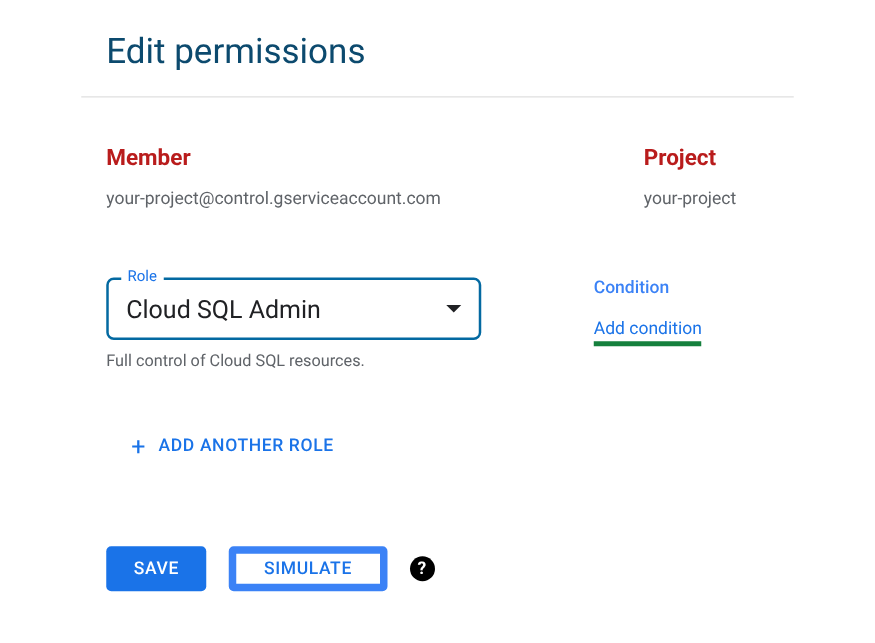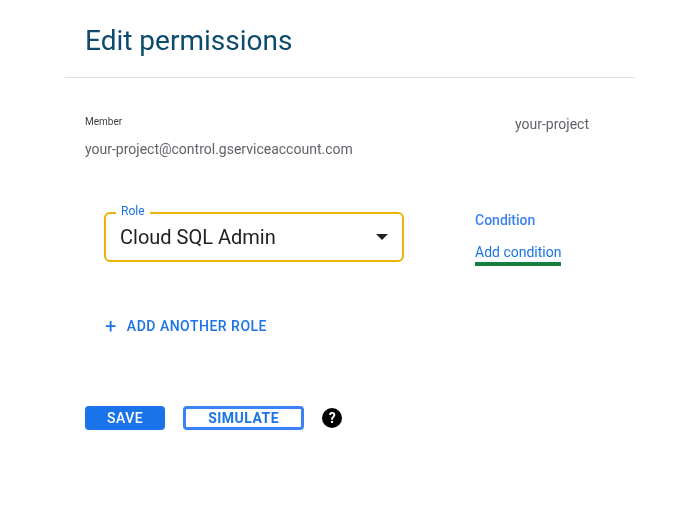--- a/index.html
+++ b/index.html
@@ -28,52 +28,51 @@
       display: flex;
       margin-top: 38px;
     }
     .info-col-left {
       flex: 0 0 430px;
     }
     .info-col-right {
       flex: 1;
     }
     .label {
-      font-size: 10px;
-      font-weight: 400;
-      color: #404040;
+      font-size: 18px;
+      font-weight: 700;
+      color: #b91c1c;
       margin-bottom: 14px;
     }
     .value {
       font-size: 14px;
       color: #5f6368;
     }
     .role-row {
       display: flex;
       margin-top: 55px;
       align-items: flex-start;
     }
     .role-col-left {
       flex: 0 0 385px;
     }
     .role-col-right {
       flex: 1;
       padding-left: 5px;
     }
     .role-select-wrap {
       position: relative;
-      border: 2px solid #eab308;
+      border: 2px solid #0369a1;
       border-radius: 6px;
       height: 50px;
       display: flex;
       align-items: center;
       padding: 0 14px;
       width: 300px;
       cursor: pointer;
-      margin-left: 19px;
     }
     .role-legend {
       position: absolute;
       top: -10px;
       left: 10px;
       background: #fff;
       padding: 0 5px;
       font-size: 12px;
       color: #1a73e8;
     }
@@ -133,38 +132,37 @@
       margin-top: 68px;
       display: flex;
       align-items: center;
       gap: 18px;
     }
     .btn {
       font-family: inherit;
       font-size: 14px;
       font-weight: 500;
       letter-spacing: 0.5px;
-      height: 24px;
+      height: 36px;
       padding: 0 22px;
       border-radius: 4px;
       cursor: pointer;
       display: inline-flex;
       align-items: center;
       justify-content: center;
     }
     .btn-primary {
       background: #1a73e8;
       color: #fff;
       border: none;
     }
     .btn-secondary {
       background: #fff;
       color: #1a73e8;
-      border: 3px solid #3b82f6;
-      font-weight: bold;
+      border: 6px solid #3b82f6;
     }
     .help-icon {
       width: 20px;
       height: 20px;
       border-radius: 50%;
       background: #000;
       color: #fff;
       display: inline-flex;
       align-items: center;
       justify-content: center;
@@ -180,31 +178,33 @@
 <div class="container">
   <h1 class="title">Edit permissions</h1>
   <hr class="divider">
 
   <div class="info-row">
     <div class="info-col-left">
       <div class="label">Member</div>
       <div class="value">your-project@control.gserviceaccount.com</div>
     </div>
     <div class="info-col-right">
+      <div class="label">Project</div>
       <div class="value">your-project</div>
     </div>
   </div>
 
   <div class="role-row">
     <div class="role-col-left">
       <div class="role-select-wrap">
         <span class="role-legend">Role</span>
         <span class="role-value">Cloud SQL Admin</span>
         <span class="dropdown-icon"></span>
       </div>
+      <div class="role-desc">Full control of Cloud SQL resources.</div>
     </div>
     <div class="role-col-right">
       <div class="condition-label">Condition</div>
       <span class="add-condition">Add condition</span>
     </div>
   </div>
 
   <div class="add-role-row">
     <button class="add-role-btn">
       <span class="plus-icon">+</span>

